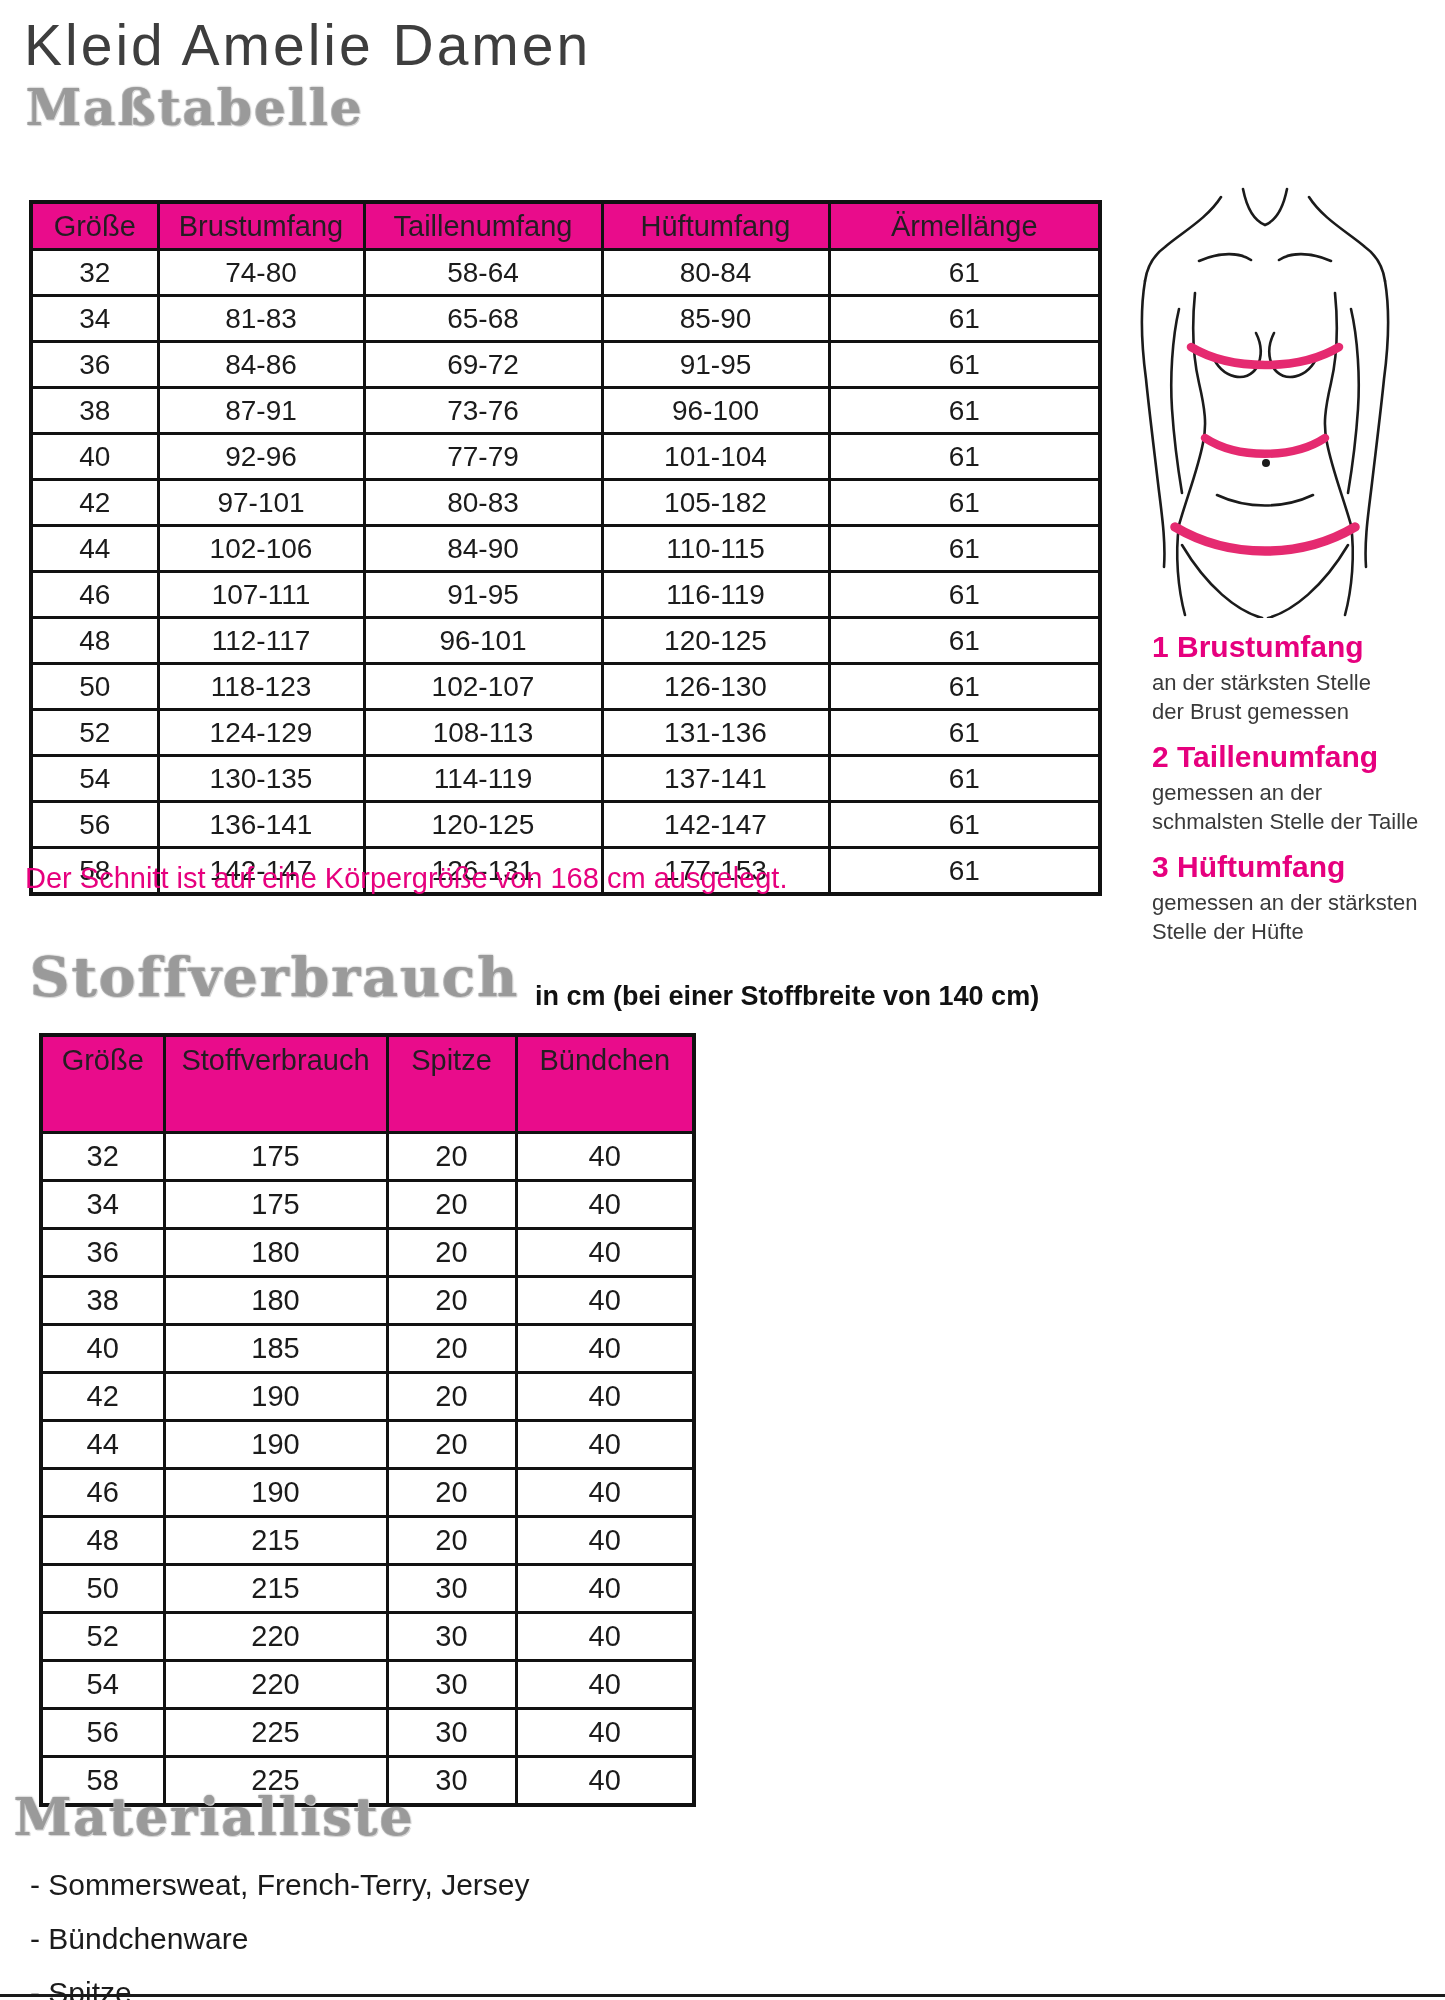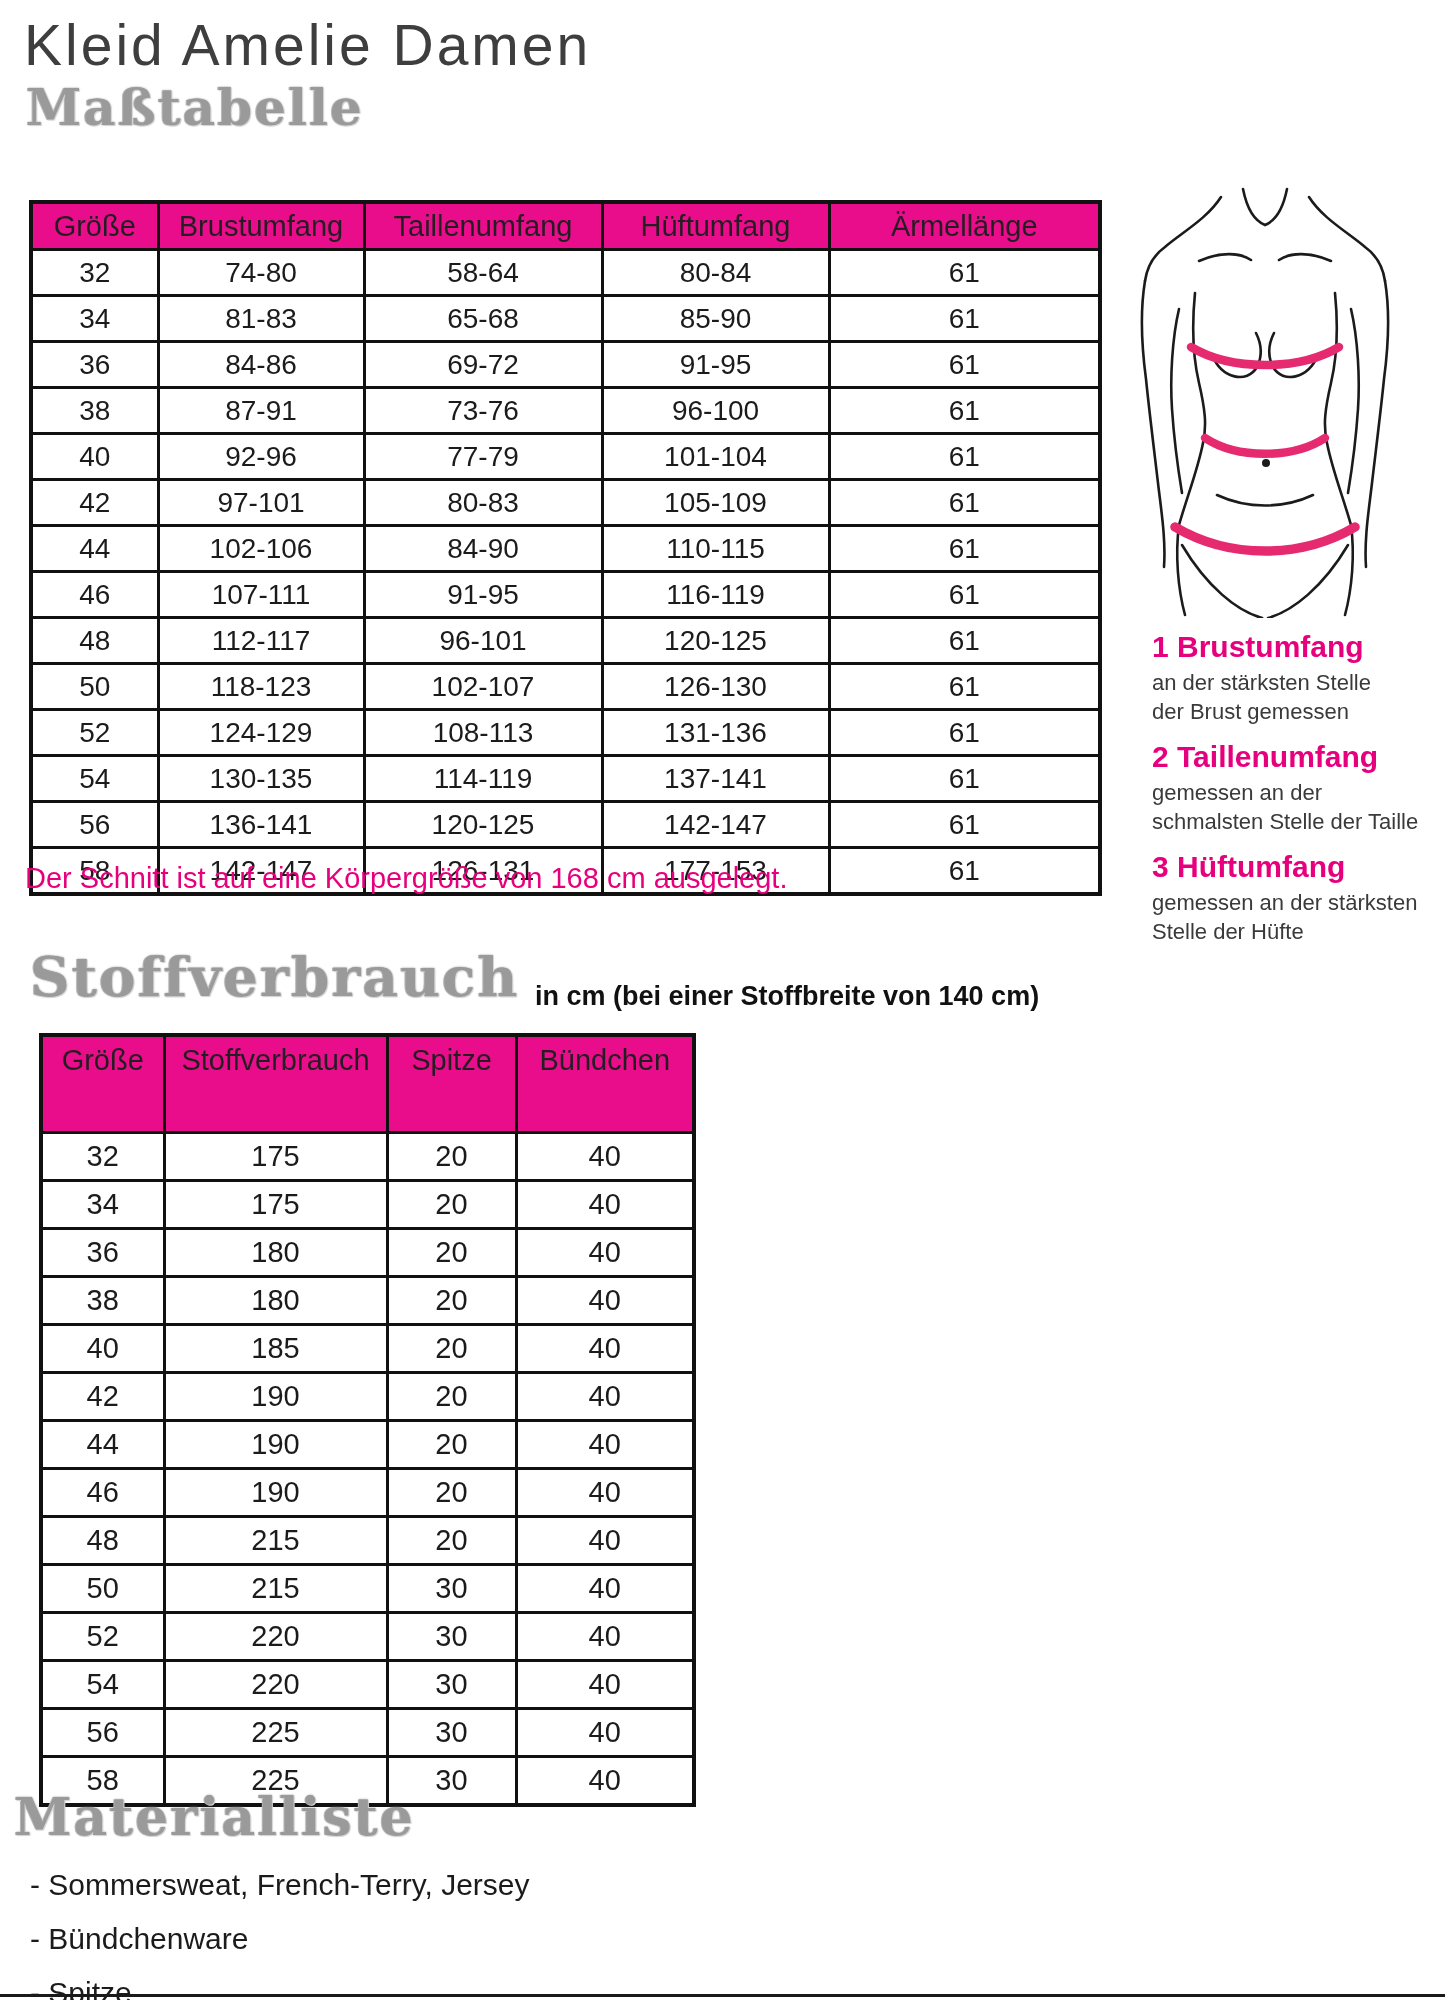--- a/index.html
+++ b/index.html
@@ -105,21 +105,21 @@
           <td>40</td>
           <td>92-96</td>
           <td>77-79</td>
           <td>101-104</td>
           <td>61</td>
         </tr>
         <tr>
           <td>42</td>
           <td>97-101</td>
           <td>80-83</td>
-          <td>105-109</td>
+          <td>105-182</td>
           <td>61</td>
         </tr>
         <tr>
           <td>44</td>
           <td>102-106</td>
           <td>84-90</td>
           <td>110-115</td>
           <td>61</td>
         </tr>
         <tr>

